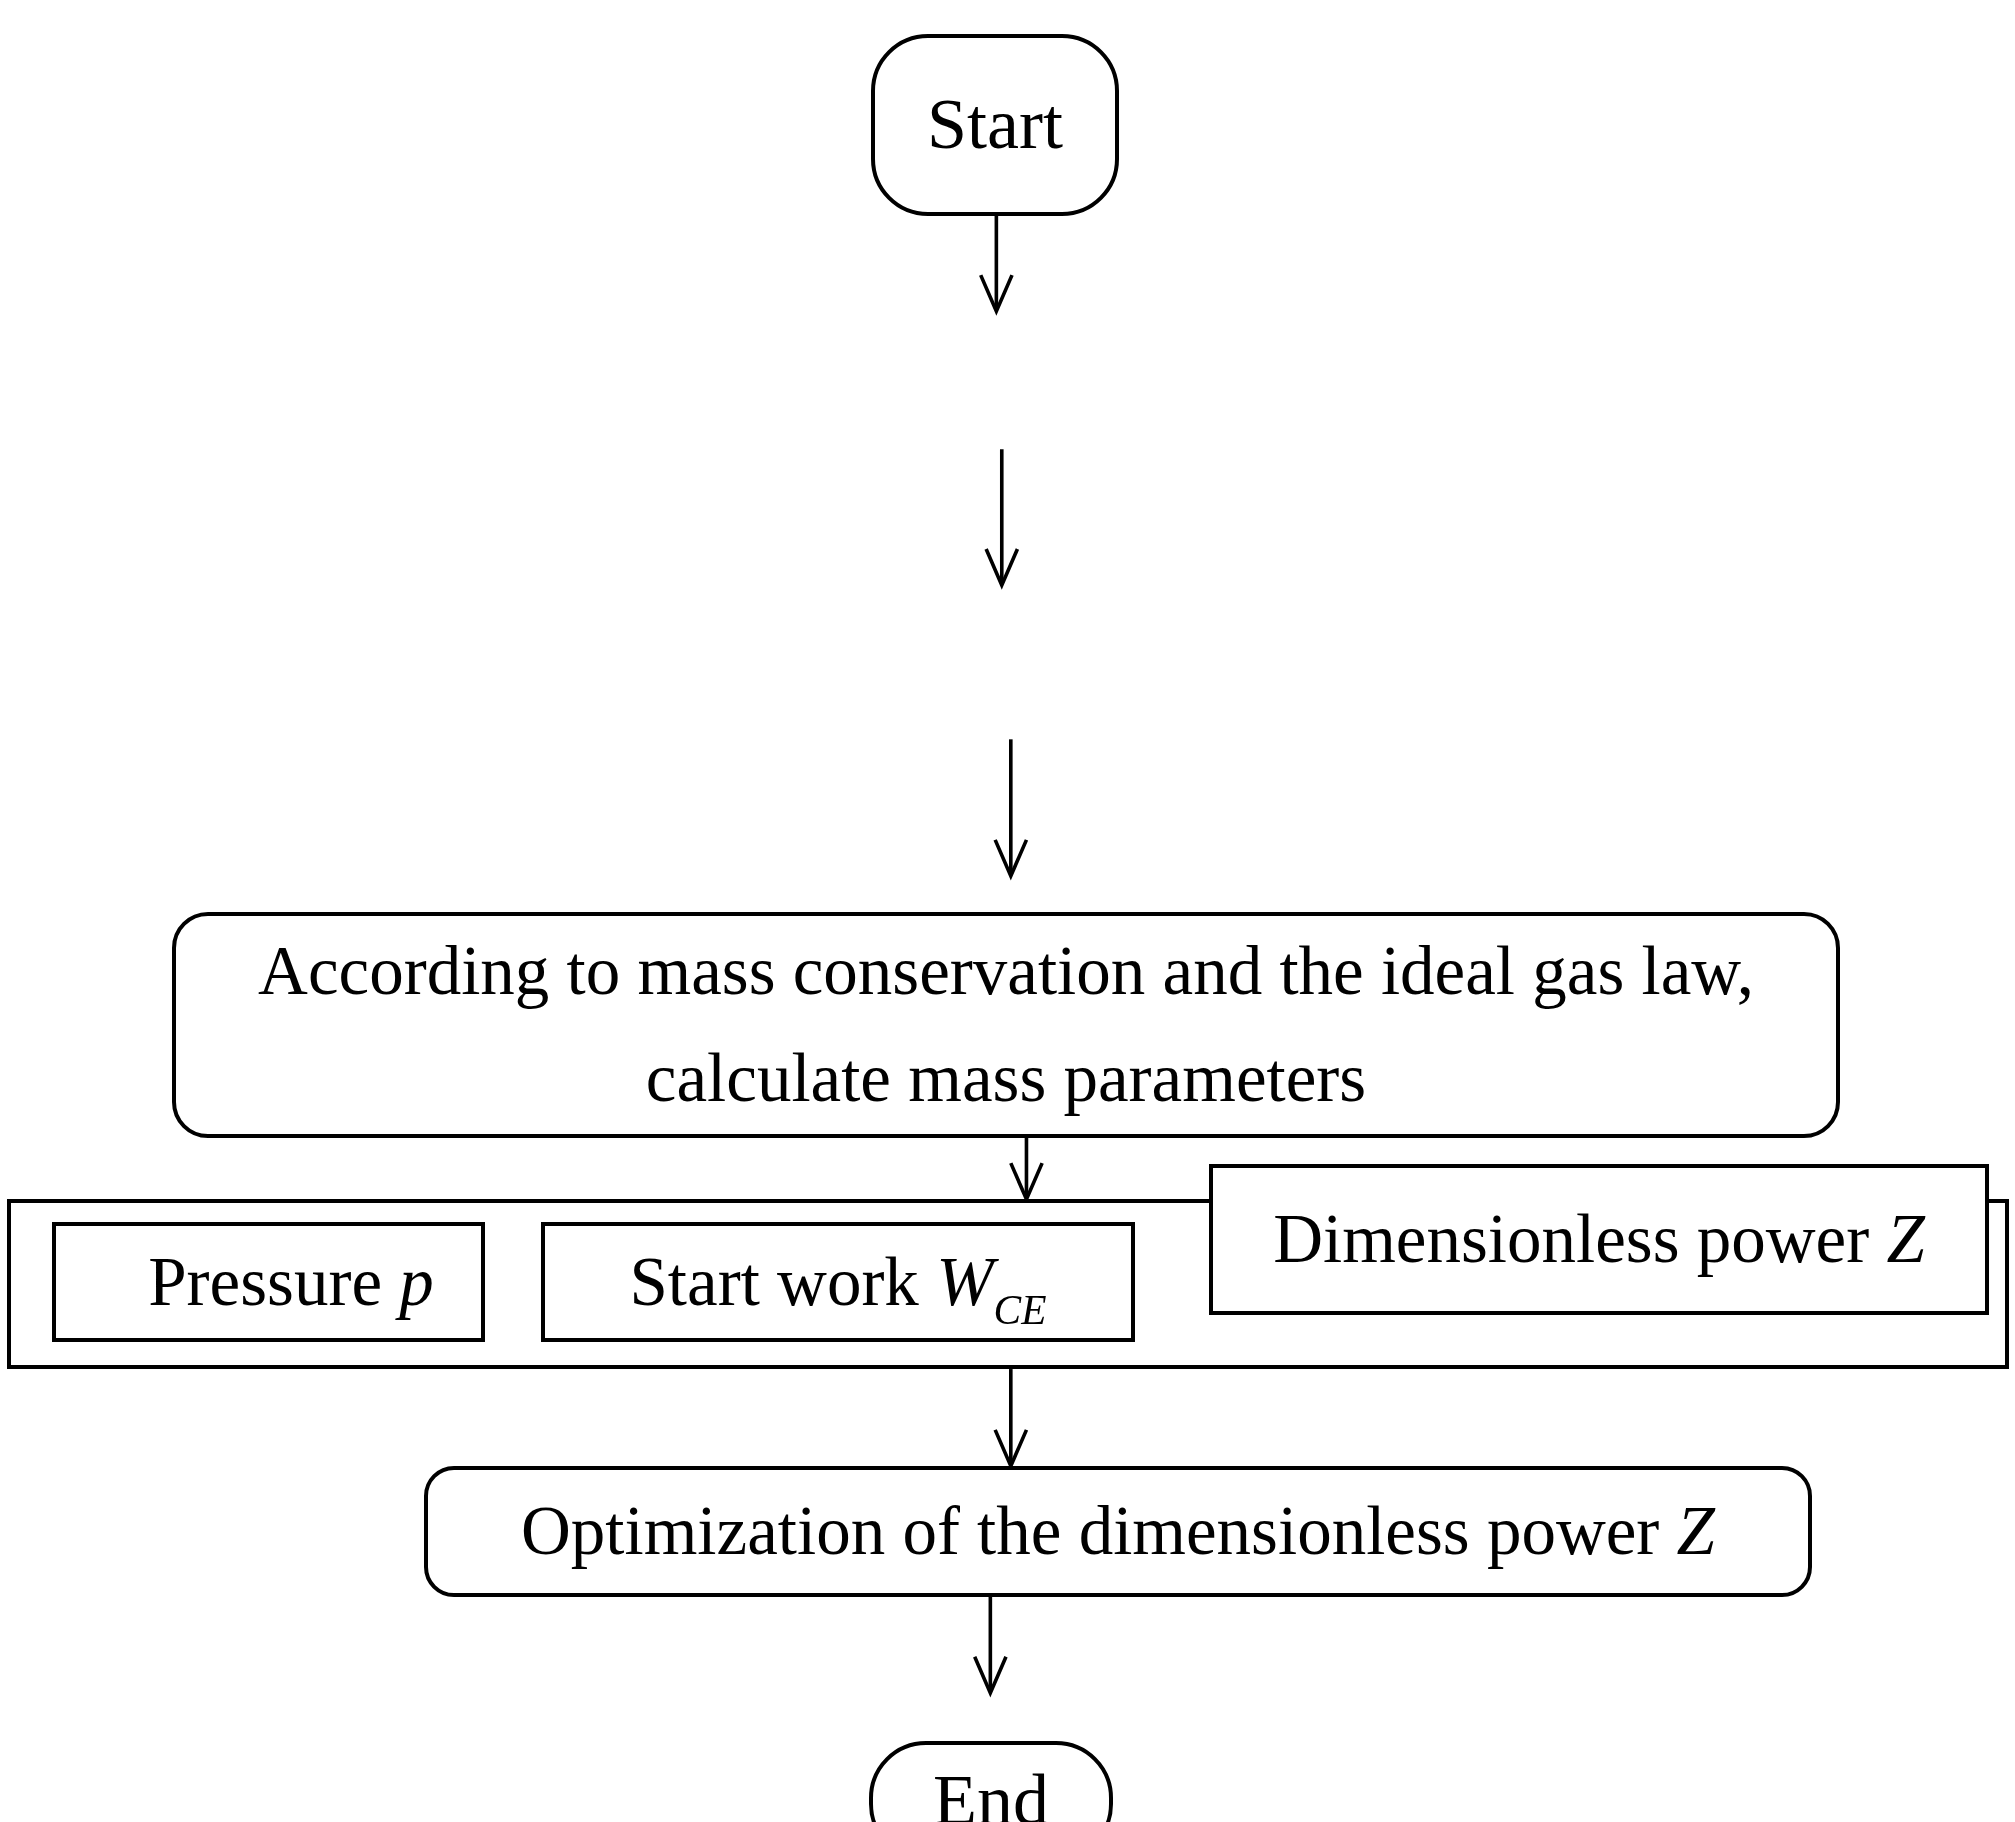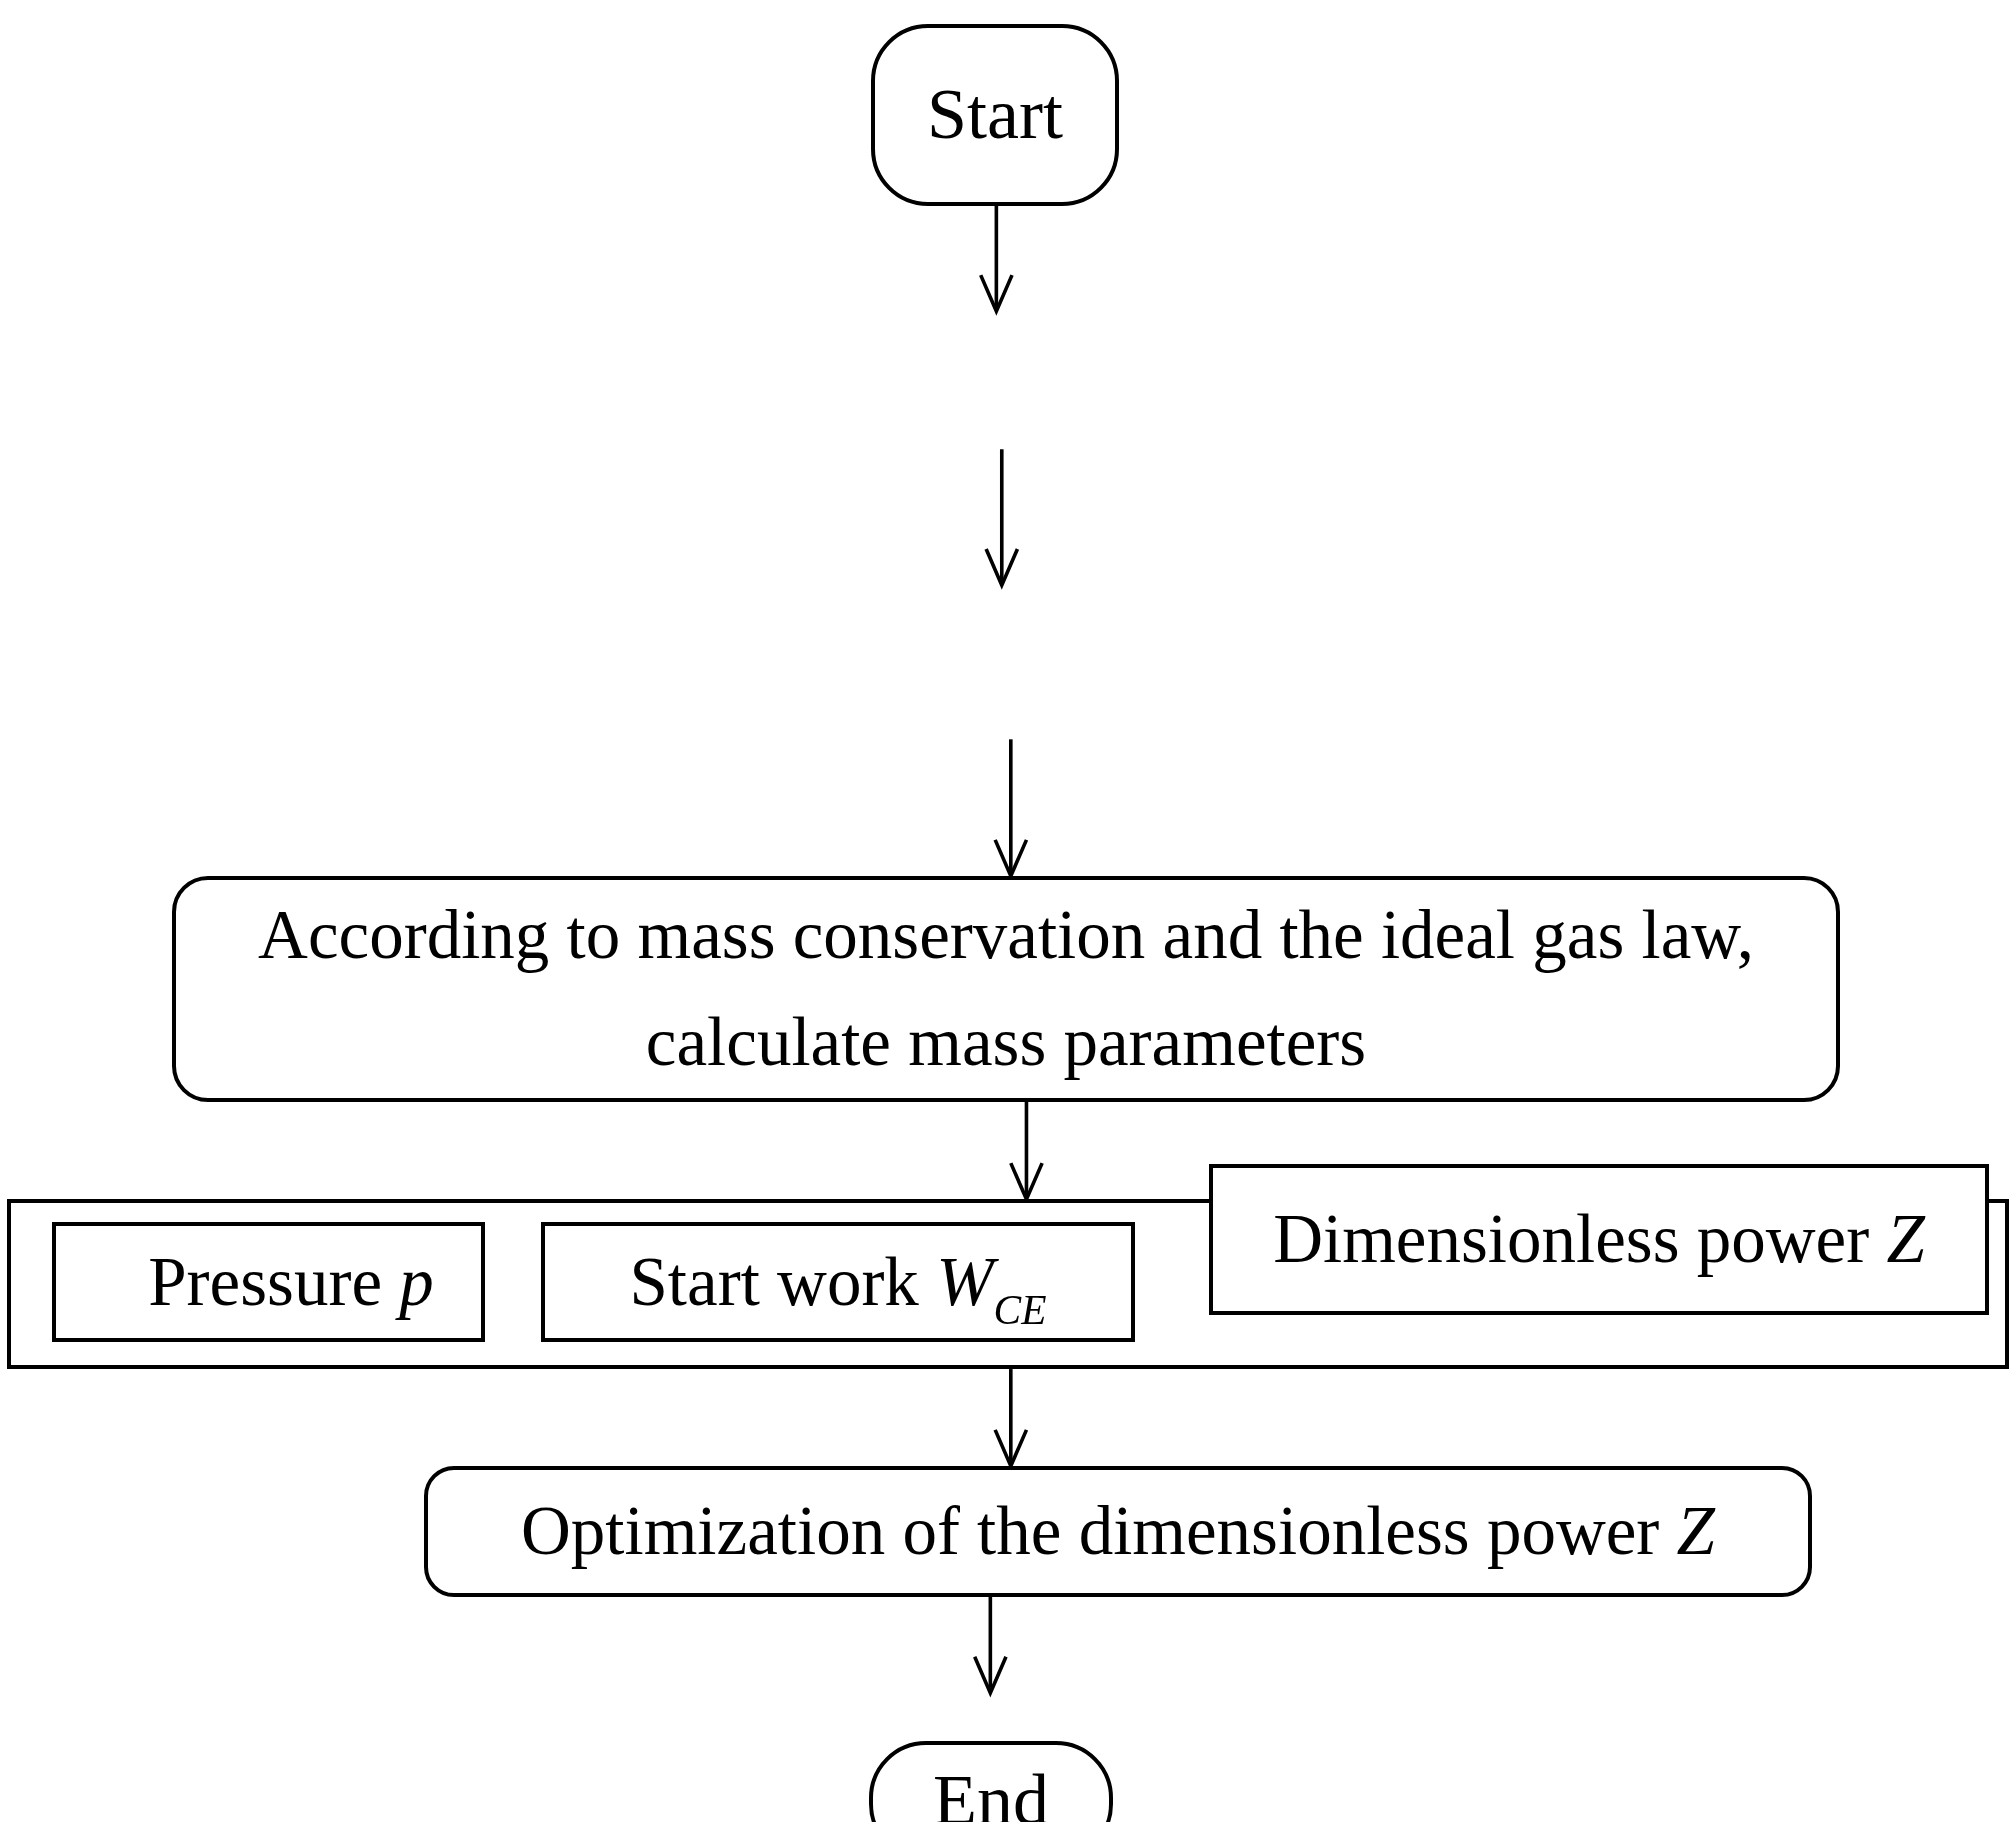--- a/index.html
+++ b/index.html
@@ -17,21 +17,21 @@
     background:#ffffff;
     border:4.2px solid #000000;
     display:flex;
     align-items:center;
     justify-content:center;
     text-align:center;
     font-size:69px;
     line-height:1.55;
     white-space:nowrap;
   }
-  .node.wrap{white-space:normal;}
+  .node.wrap{white-space:normal;margin-top:36px;}
   .terminator{border-radius:57px;font-size:72px;}
   .r40{border-radius:24px;}
   .r50{border-radius:30px;}
   .r60{border-radius:36px;}
   .container-box{background:#ffffff;}
   .it{font-style:italic;}
   sub.it{
     font-style:italic;
     font-size:0.6em;
     vertical-align:-0.45em;
@@ -73,21 +73,21 @@
     <g>
       <line x1="1679" y1="2274" x2="1679" y2="2431"></line>
       <path d="M 1653 2375 L 1679 2435 L 1705 2375"></path>
     </g>
     <g>
       <line x1="1645" y1="2652" x2="1645" y2="2808"></line>
       <path d="M 1619 2752 L 1645 2812 L 1671 2752"></path>
     </g>
   </svg>
 
-  <div class="node terminator" style="left:871px;top:24px;width:248px;height:182px;">
+  <div class="node terminator" style="left:871px;top:34px;width:248px;height:182px;">
     <span>Start</span>
   </div>
 
 
 
   <div class="node r60 wrap" style="left:172px;top:876px;width:1668px;height:226px;flex-direction:column;justify-content:center;">
     <span style="display:block;">According to mass conservation and the ideal gas law,</span>
     <span style="display:block;">calculate mass parameters</span>
   </div>
 

